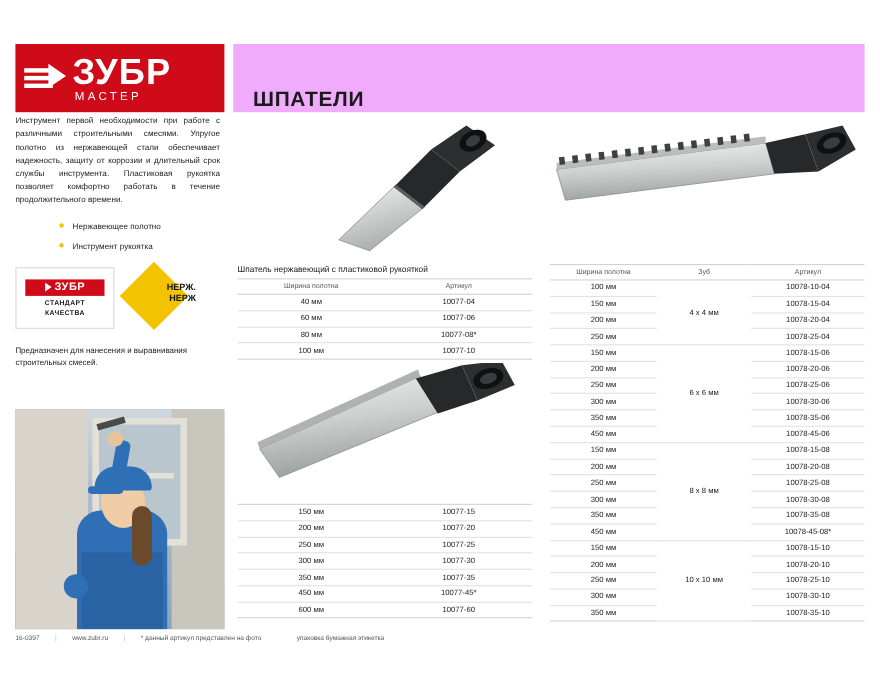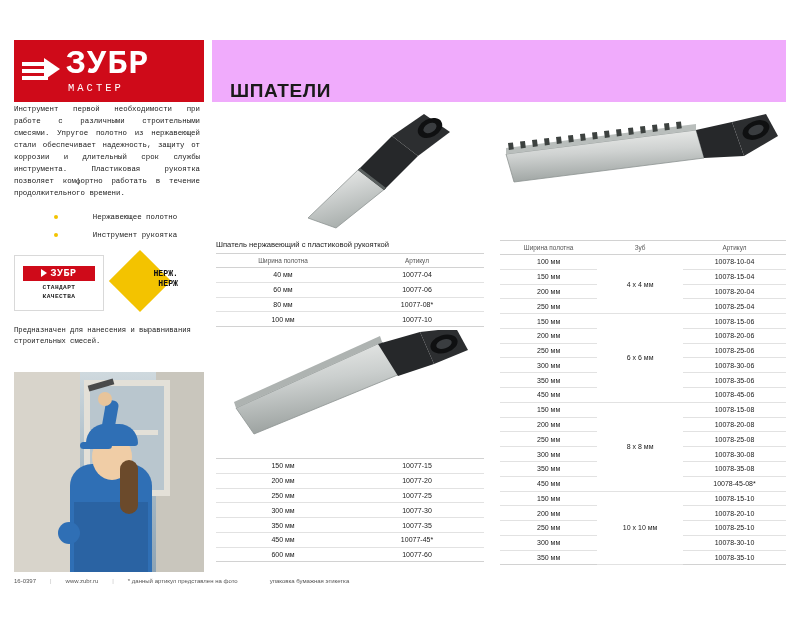--- a/index.html
+++ b/index.html
@@ -22,21 +22,20 @@
     height: 622px;
     background: #fff;
   }
 
   
   .left-col {
     position: absolute;
     left: 14px;
     top: 40px;
     width: 190px;
-    font-family: Liberation Mono, monospace;
   }
   .logo-box {
     width: 190px;
     height: 62px;
     background: #cf0a19;
     position: relative;
     display: flex;
     align-items: center;
   }
   .logo-arrow {
@@ -87,21 +86,20 @@
     font-size: 7.4px;
     line-height: 1.62;
     text-align: justify;
     color: #1a1a1a;
     width: 186px;
   }
   .bullets {
     margin-top: 12px;
     font-size: 7.4px;
     line-height: 1.5;
-    text-align: center;
   }
   .bullets li {
     margin-bottom: 7px;
     list-style: none;
     position: relative;
     padding-left: 12px;
   }
   .bullets li:before {
     content: "";
     position: absolute;

